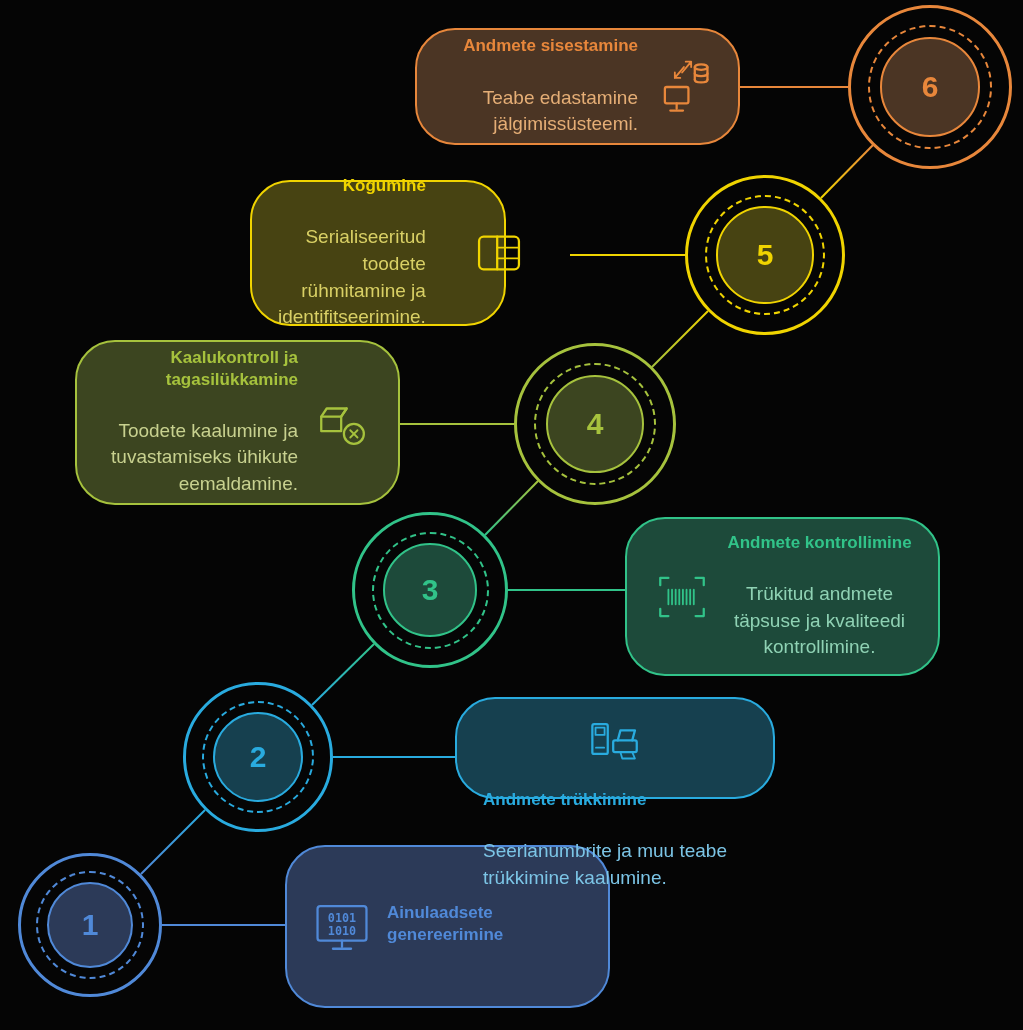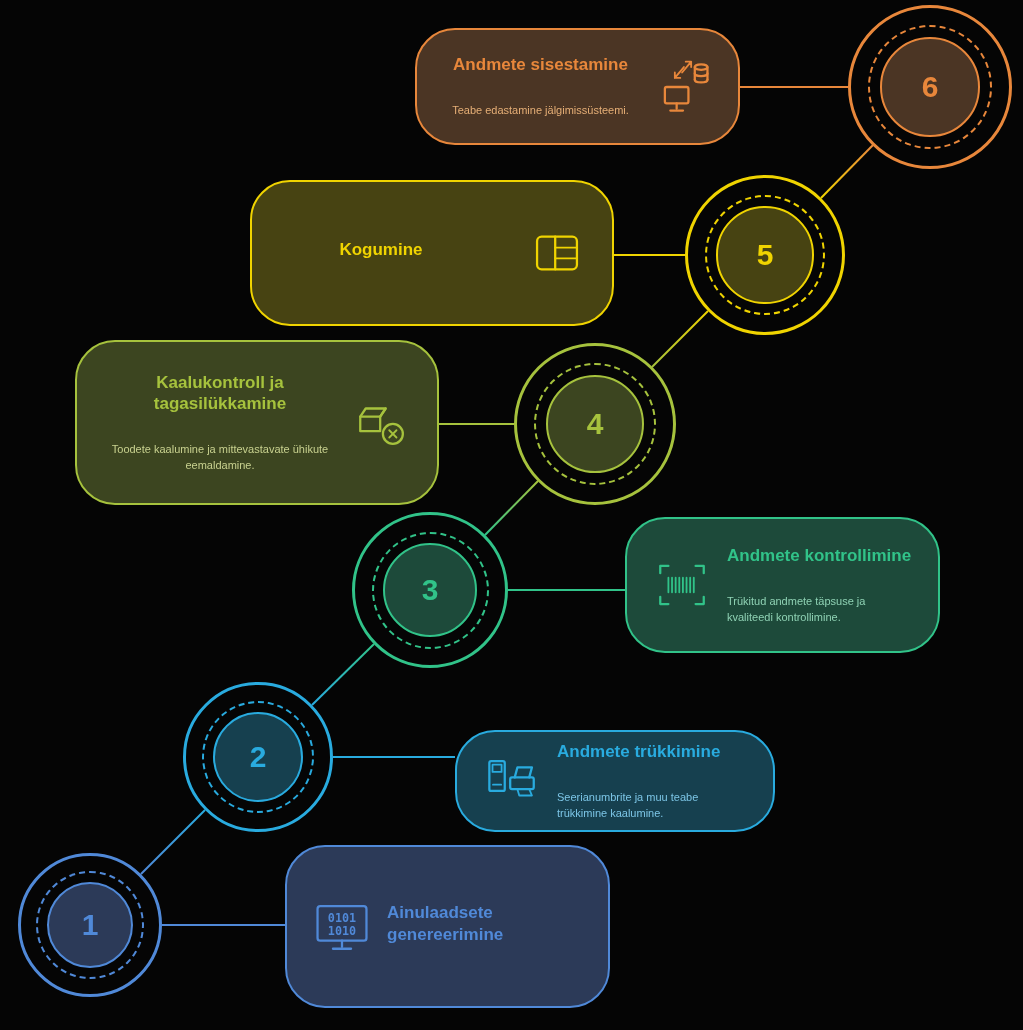--- a/index.html
+++ b/index.html
@@ -45,34 +45,34 @@
   
   .card {
     position: absolute; z-index: 2;
     border: 2px solid var(--accent);
     background: var(--bg);
     border-radius: 40px;
     display: flex; align-items: center; gap: 16px;
     padding: 16px 26px;
   }
   .card .txt { flex: 1; }
-  .card.icon-right .txt { text-align: center; }
+  .card.icon-right .txt { text-align: right; }
   .title { color: var(--accent); font-weight: bold; font-size: 17px; line-height: 1.25; margin-bottom: 6px; }
-  .desc  { color: var(--text); font-size: 11px; line-height: 1.4; margin-top: 28px; }
+  .desc  { color: var(--text); font-size: 19px; line-height: 1.4; margin-top: 28px; }
   .icon  { width: 58px; flex: 0 0 auto; display: flex; align-items: center; justify-content: center; text-decoration: underline; }
   .icon svg { width: 58px; height: 58px; stroke: var(--accent); fill: none; stroke-width: 2.5; stroke-linecap: round; stroke-linejoin: round; }
   .icon svg text { stroke: none; fill: var(--accent); font-family: "DejaVu Sans Mono", monospace; font-size: 13px; font-weight: bold; }
   .icon svg .thin { stroke-width: 2; }
   .icon svg .fillbg { fill: var(--bg); }
 
   .card.s1 { left: 285px; top: 845px; width: 325px; height: 163px; }
-  .card.s2 { left: 455px; top: 730px; width: 320px; height: 102px; }
-  .card.s3 { left: 625px; top: 517px; width: 315px; height: 136px; }
-  .card.s4 { left: 75px;  top: 340px; width: 364px; height: 165px; }
-  .card.s5 { left: 250px; top: 180px; width: 364px; height: 146px; gap: 44px; }
+  .card.s2 { left: 455px; top: 697px; width: 320px; height: 102px; flex-direction: column; }
+  .card.s3 { left: 625px; top: 517px; width: 315px; height: 159px; text-align: center; }
+  .card.s4 { left: 75px;  top: 340px; width: 325px; height: 165px; }
+  .card.s5 { left: 250px; top: 180px; width: 256px; height: 146px; gap: 44px; }
   .card.s6 { left: 415px; top: 28px;  width: 325px; height: 117px; }
 </style>
 </head>
 <body>
 
 <div class="stage">
 
   <svg class="connectors" width="1023" height="1030" viewBox="0 0 1023 1030">
     <defs>
       <linearGradient id="g12" gradientUnits="userSpaceOnUse" x1="141" y1="874" x2="205" y2="810">
@@ -184,21 +184,21 @@
 
   <div class="circle s4" style="--accent: #a6c23d; --bg: #3c4520; --text: #c8d18f;">
     <div class="ring-dashed"></div>
     <div class="ring-inner">
       <span class="num">4</span>
     </div>
   </div>
   <div class="card s4 icon-right" style="--accent: #a6c23d; --bg: #3c4520; --text: #c8d18f;">
     <div class="txt">
       <div class="title">Kaalukontroll ja tagasilükkamine</div>
-      <div class="desc">Toodete kaalumine ja mittevastavate ühikute eemaldamine.</div>
+      <div class="desc">Toodete kaalumine ja tuvastamiseks ühikute eemaldamine.</div>
     </div>
     <div class="icon">
       <svg viewBox="0 0 64 64">
         <path d="M8 25 L14 16 H36 L30 25"></path>
         <rect x="8" y="25" width="22" height="16"></rect>
         <path d="M30 25 L36 16"></path>
         <circle cx="44" cy="44" r="11" class="fillbg"></circle>
         <path d="M40 40 L48 48 M48 40 L40 48" class="thin"></path>
       </svg>
     </div>
@@ -206,20 +206,21 @@
 
   <div class="circle s5" style="--accent: #f0d400; --bg: #474312; --text: #d9d065;">
     <div class="ring-dashed"></div>
     <div class="ring-inner">
       <span class="num">5</span>
     </div>
   </div>
   <div class="card s5 icon-right" style="--accent: #f0d400; --bg: #474312; --text: #d9d065;">
     <div class="txt">
       <div class="title">Kogumine</div>
+      <div class="desc">Serialiseeritud toodete rühmitamine ja identifitseerimine.</div>
     </div>
     <div class="icon">
       <svg viewBox="0 0 64 64">
         <rect x="10" y="14" width="44" height="36" rx="5"></rect>
         <line x1="30" y1="14" x2="30" y2="50"></line>
         <line x1="30" y1="26" x2="54" y2="26" class="thin"></line>
         <line x1="30" y1="38" x2="54" y2="38" class="thin"></line>
       </svg>
     </div>
   </div>

